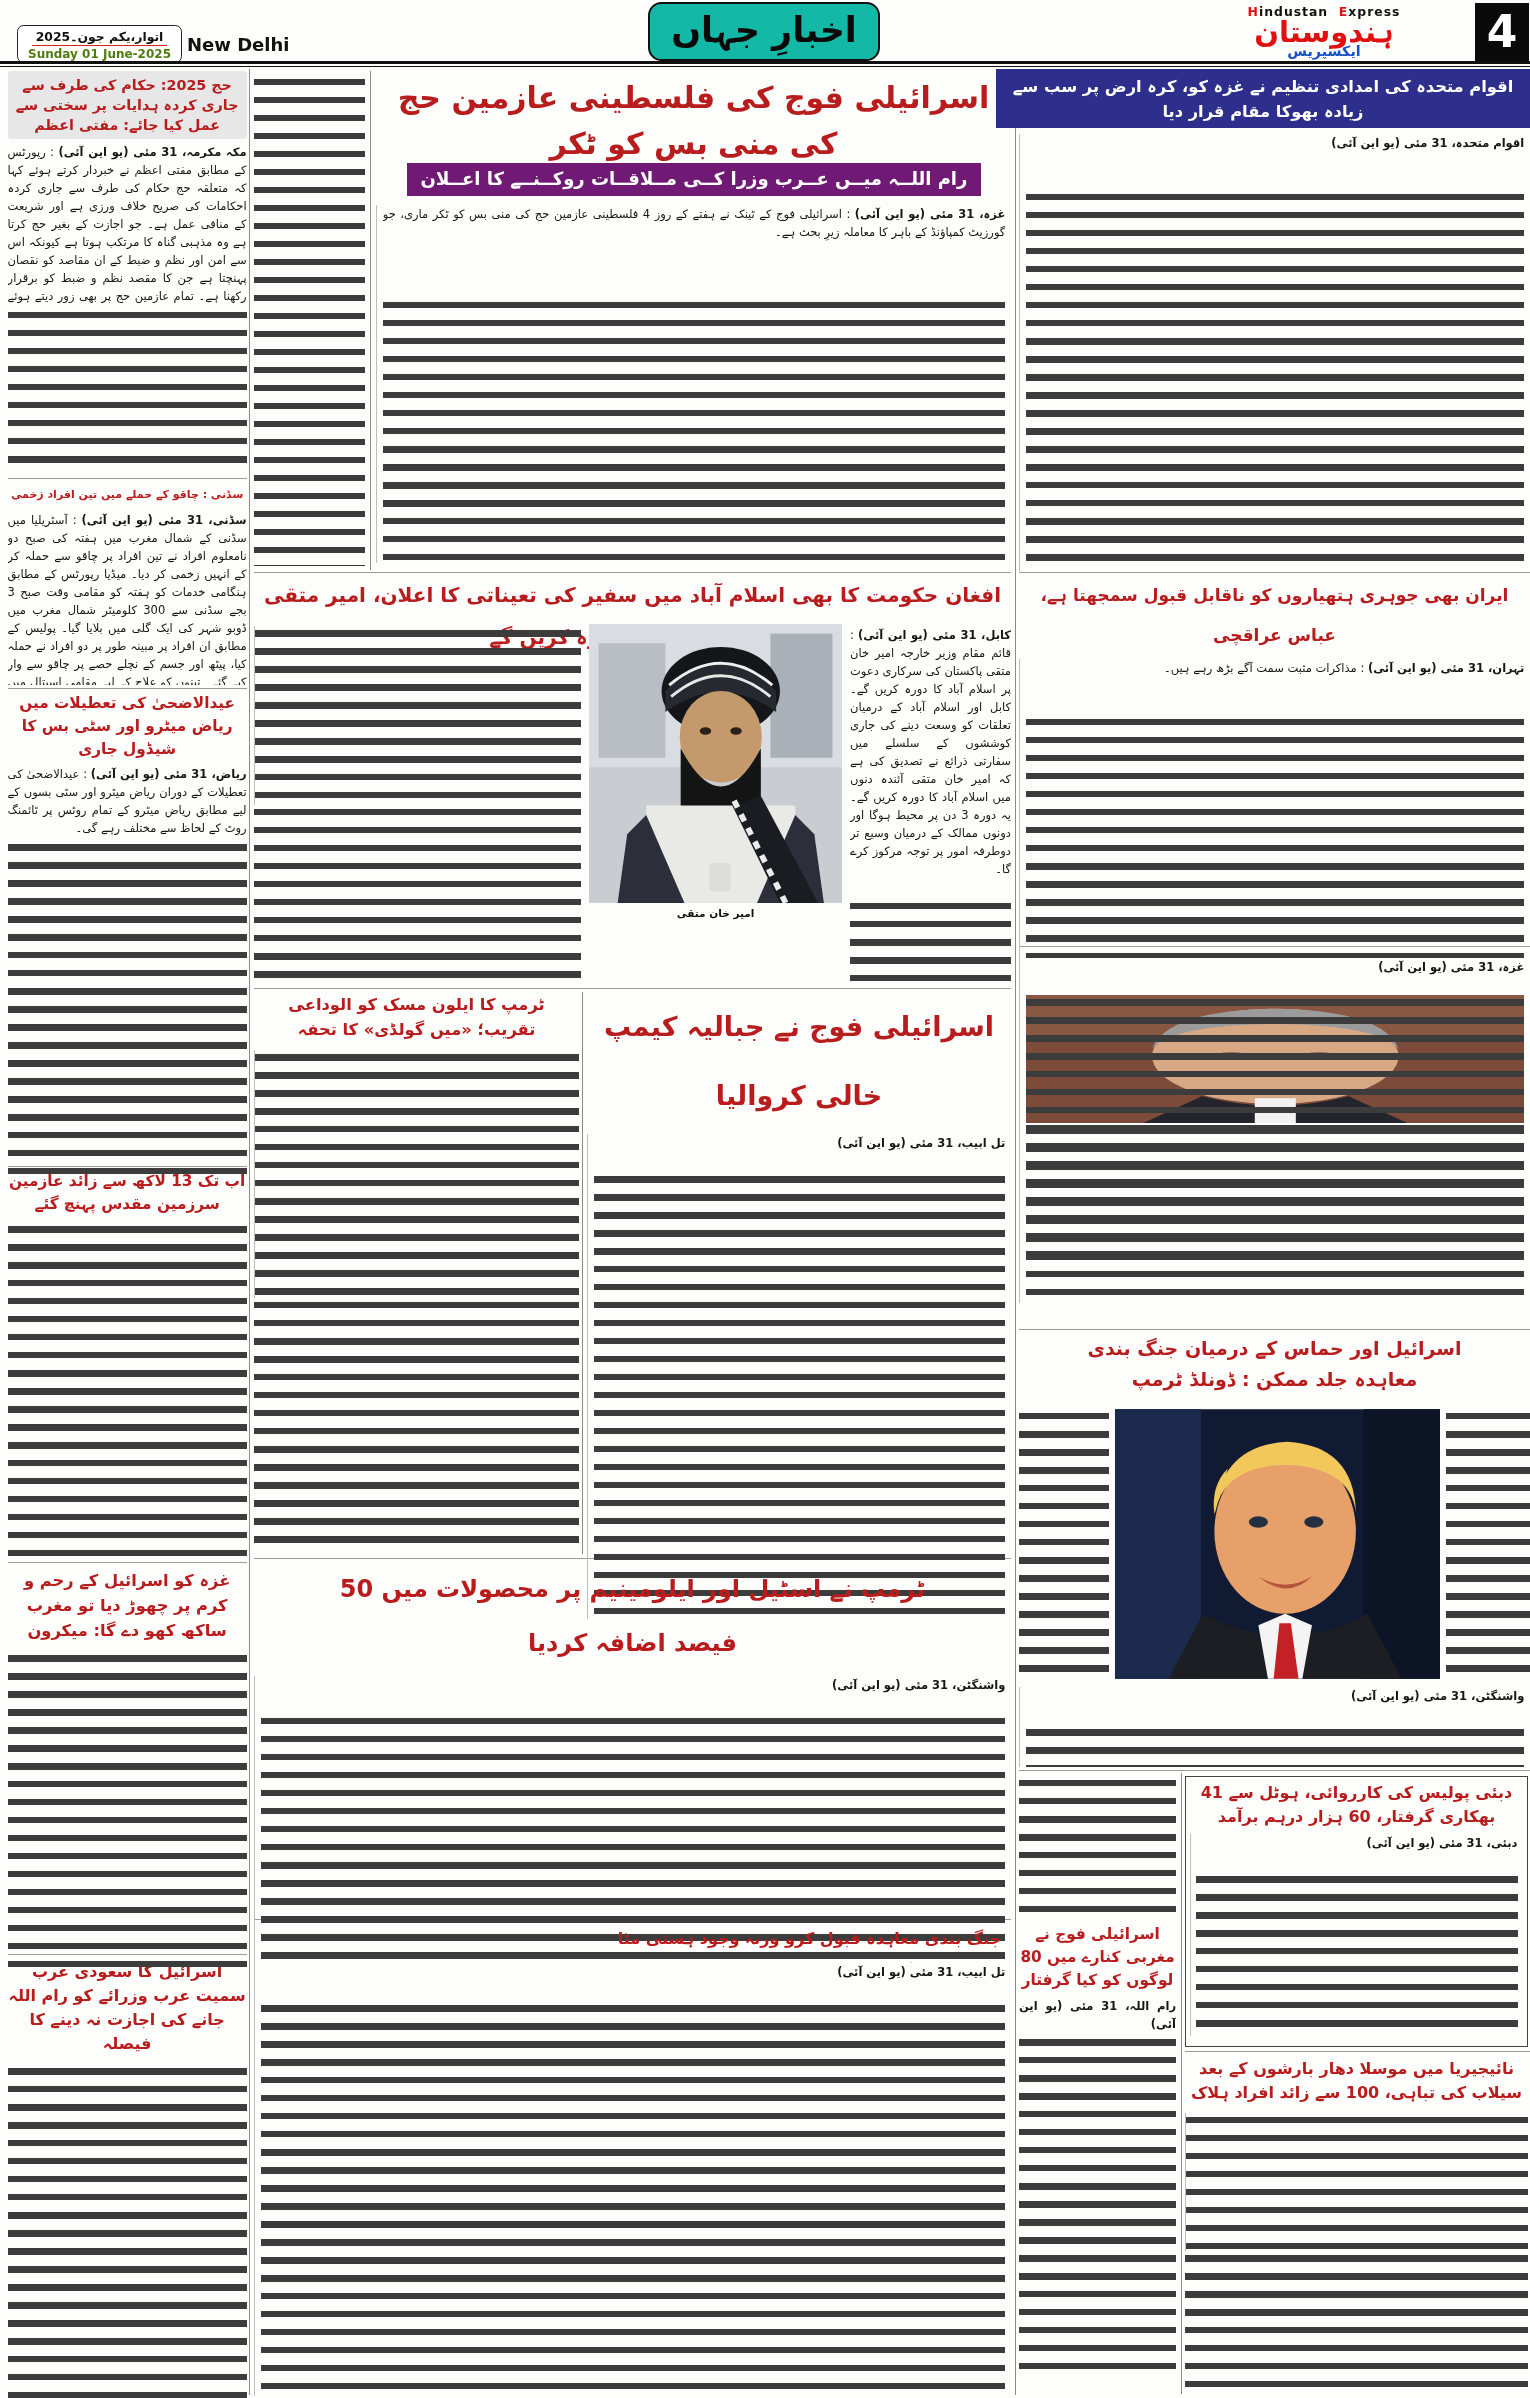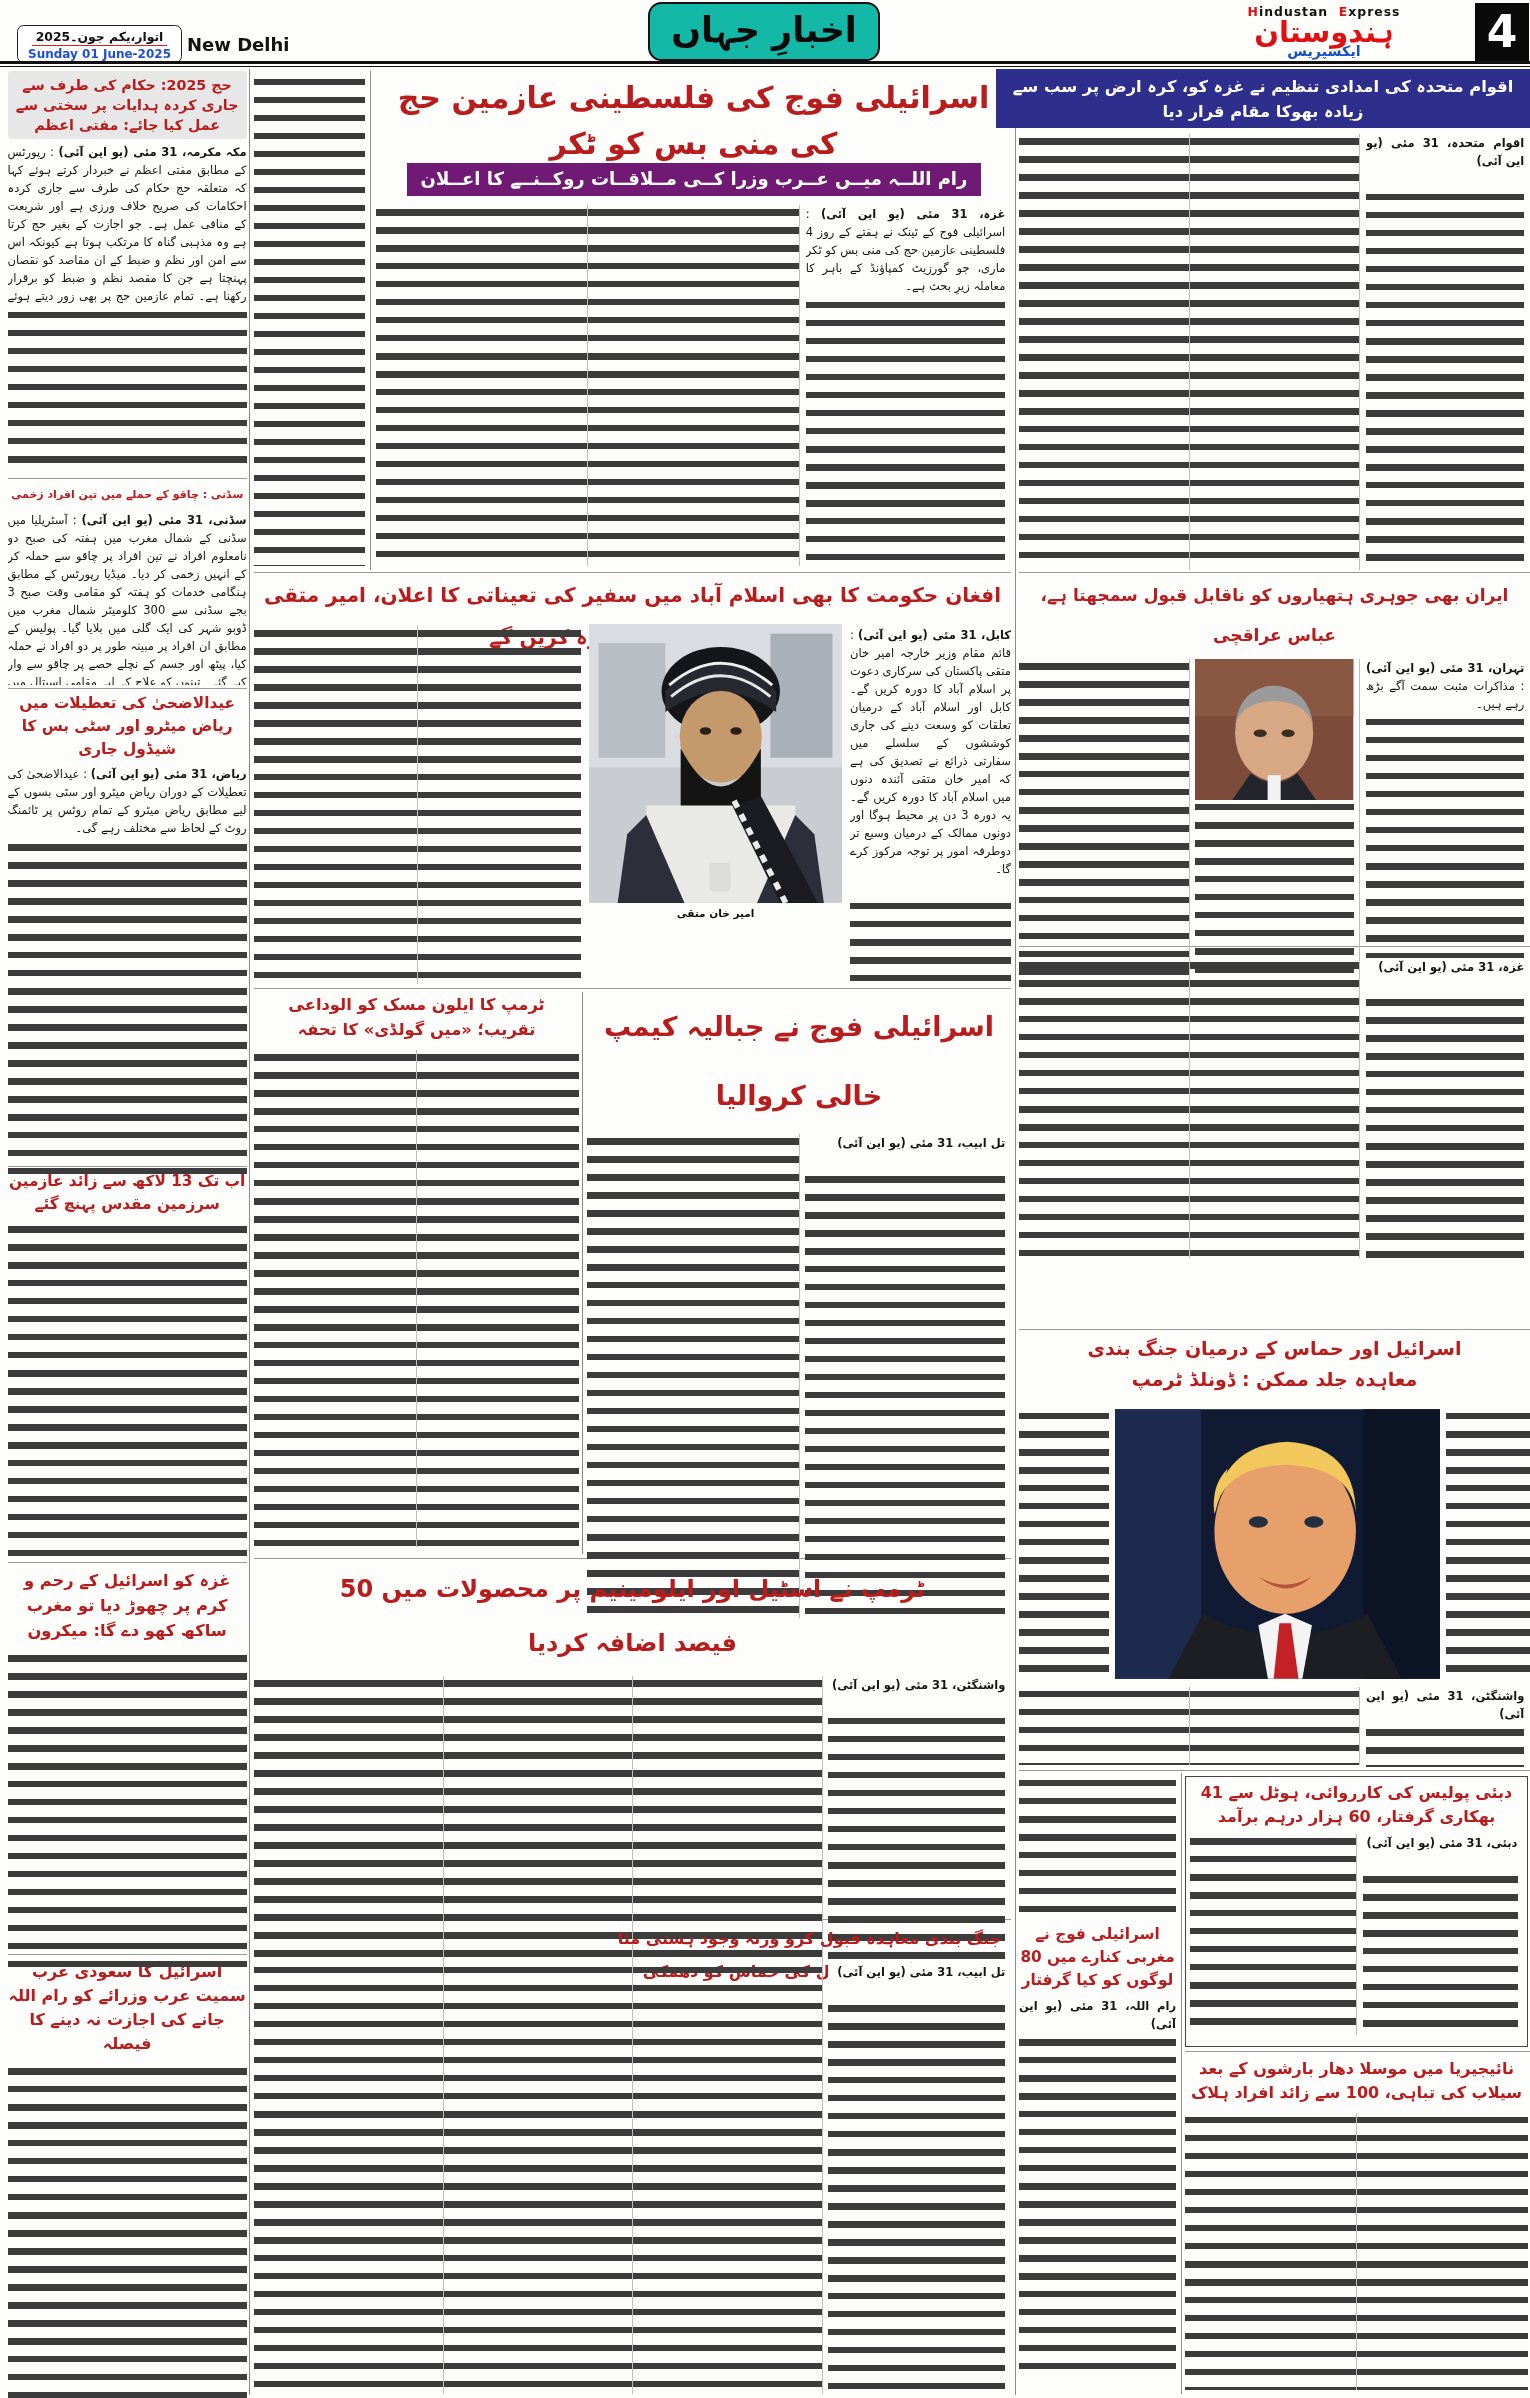--- a/index.html
+++ b/index.html
@@ -4,42 +4,42 @@
 <style>
   html,body{margin:0;padding:0;background:#9a9a9a;}
   .page{position:relative;width:1530px;height:2398px;background:#fdfdfb;margin:0 auto;overflow:hidden;
         font-family:"DejaVu Sans",sans-serif;direction:rtl;}
   
   .hdr-rule1{position:absolute;left:0;top:61px;width:1530px;height:2.9px;background:#111;}
   .hdr-rule2{position:absolute;left:0;top:66px;width:1530px;height:1px;background:#111;}
   .datebox{position:absolute;left:17px;top:25px;width:163px;height:36px;border:1.9px solid #222;border-radius:6.7px;
            background:#fff;text-align:center;direction:rtl;}
   .datebox .u{font-size:12.4px;font-weight:bold;color:#111;border-bottom:1.9px solid #d21;line-height:16.3px;display:inline-block;padding:0 3.8px;}
-  .datebox .e{font-size:12px;font-weight:bold;color:#1d4ed8;line-height:16.3px;direction:ltr;}
+  .datebox .e{font-size:12px;font-weight:bold;color:#4d7c0f;line-height:16.3px;direction:ltr;}
   .city{position:absolute;left:187px;top:34px;font-size:18px;font-weight:bold;color:#111;direction:ltr;}
   .masthead{position:absolute;left:648px;top:1.9px;width:228px;height:55px;border:2.9px solid #111;border-radius:13.4px;
             background:#14b8a6;text-align:center;line-height:52px;font-size:35px;font-weight:bold;color:#0a0a0a;letter-spacing:-1px;}
   .brand{position:absolute;left:1176px;top:3.8px;width:296px;height:57px;text-align:center;direction:ltr;}
   .brand .en{font-size:12.4px;font-weight:bold;color:#111;letter-spacing:1px;}
   .brand .en b{color:#e01010;}
   .brand .ur{font-size:29px;font-weight:bold;color:#e01010;line-height:27px;direction:rtl;}
   .brand .ur2{font-size:14.3px;font-weight:bold;color:#1650c8;line-height:11.5px;direction:rtl;}
   .pagenum{position:absolute;left:1475px;top:2.9px;width:54px;height:58px;background:#0a0a0a;color:#fff;
            text-align:center;line-height:58px;font-size:44px;font-weight:bold;direction:ltr;}
   
   .vrule{position:absolute;width:1px;background:#8a8a8a;}
   .hline{position:absolute;height:1px;background:#9a9a9a;}
   .art{position:absolute;}
   .hl{font-weight:bold;color:#b91c1c;text-align:center;}
   .graybox{background:#e7e7e7;border-radius:2.9px;padding:3.8px 5.7px;}
   .banner-blue{background:#2e2f8d;color:#fff;font-weight:bold;text-align:center;
                display:flex;align-items:center;justify-content:center;padding:1.9px 9.6px;box-sizing:border-box;}
   .banner-red{background:#701a75;color:#fff;font-weight:bold;text-align:center;font-size:18px;line-height:32.5px;letter-spacing:1.9px;}
   
-  .cols{display:flex;flex-direction:row;gap:0;}
+  .cols{display:flex;flex-direction:column;gap:0;}
   .col{flex:1;padding:0 5.7px;min-width:0;
        background:repeating-linear-gradient(to bottom,rgba(0,0,0,0) 0 3.8px,#3c3c3c 3.8px 10.5px,rgba(0,0,0,0) 10.5px 18px);}
   .col.plain{background:none;}
   .cols .col:not(:last-child){border-left:1px solid #bdbdbd;}
   .fill{background:repeating-linear-gradient(to bottom,rgba(0,0,0,0) 0 3.8px,#3c3c3c 3.8px 10.5px,rgba(0,0,0,0) 10.5px 18px);}
   .lead{font-size:11.5px;line-height:18px;text-align:justify;color:#161616;background:#fdfdfb;padding-bottom:1.9px;}
   .lead b{font-size:11.5px;}
   .capt{font-size:10.5px;font-weight:bold;text-align:center;color:#111;}
   svg{display:block;}
 </style>

